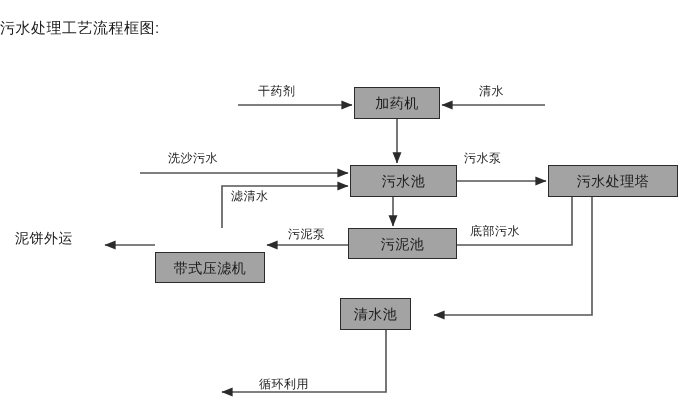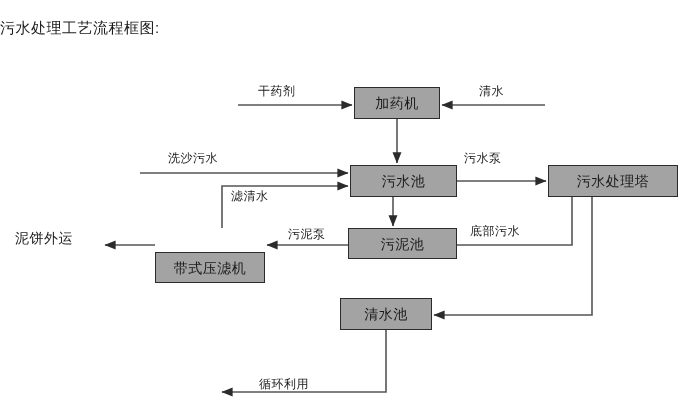--- a/index.html
+++ b/index.html
@@ -120,21 +120,21 @@
   </div>
 
   <div class="node" style="left:155px; top:228px; width:110px; height:31px;margin-top:24px;">
     <span>带式压滤机</span>
   </div>
 
   <div class="node" style="left:548px; top:165px; width:130px; height:32px;align-items:center;">
     <span>污水处理塔</span>
   </div>
 
-  <div class="node" style="left:340px; top:298px; width:92px; height:32px;">
+  <div class="node" style="left:340px; top:298px; width:71px; height:32px;">
     <span>清水池</span>
   </div>
 
   <div class="edge-label" style="left:258px; top:85px;">干药剂</div>
 
   <div class="edge-label" style="left:479px; top:85px;">清水</div>
 
   <div class="edge-label" style="left:168px; top:152px;">洗沙污水</div>
 
   <div class="edge-label" style="left:231px; top:190px;">滤清水</div>

